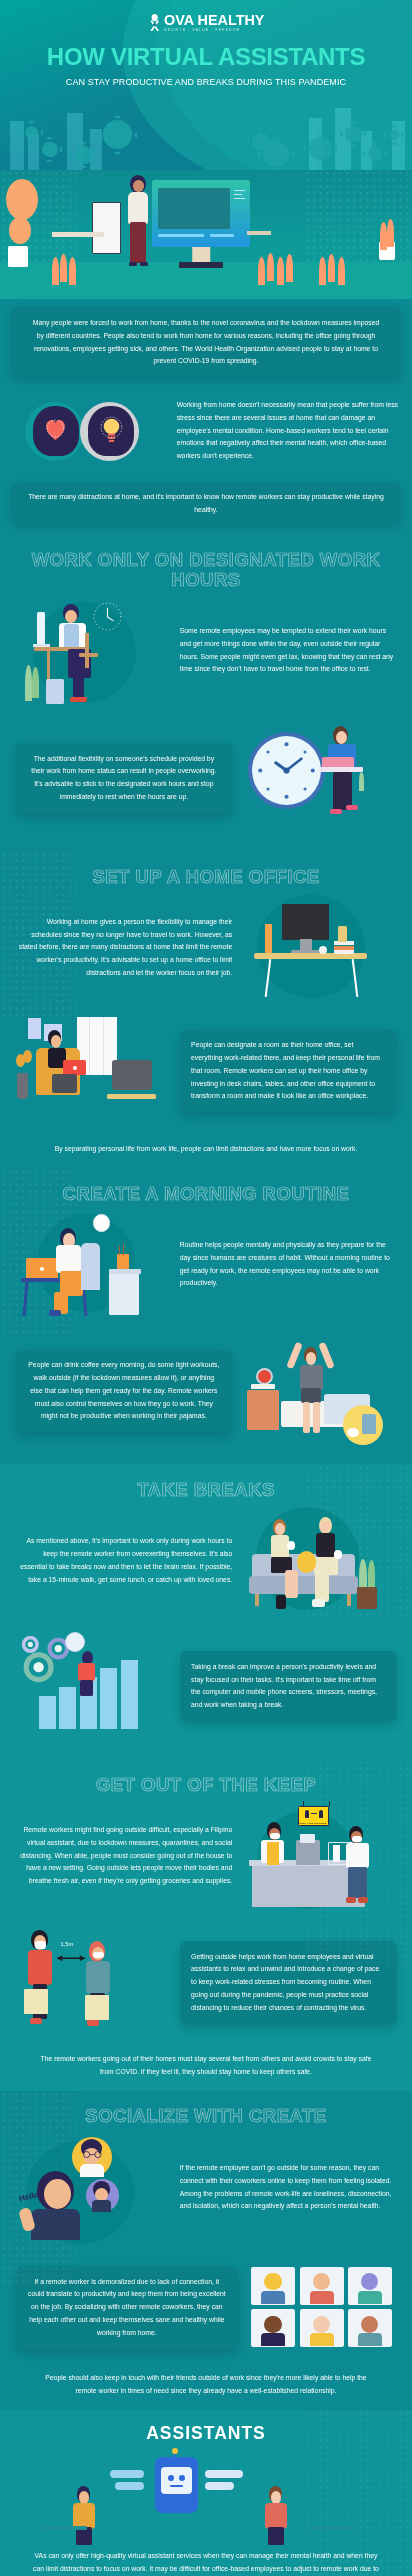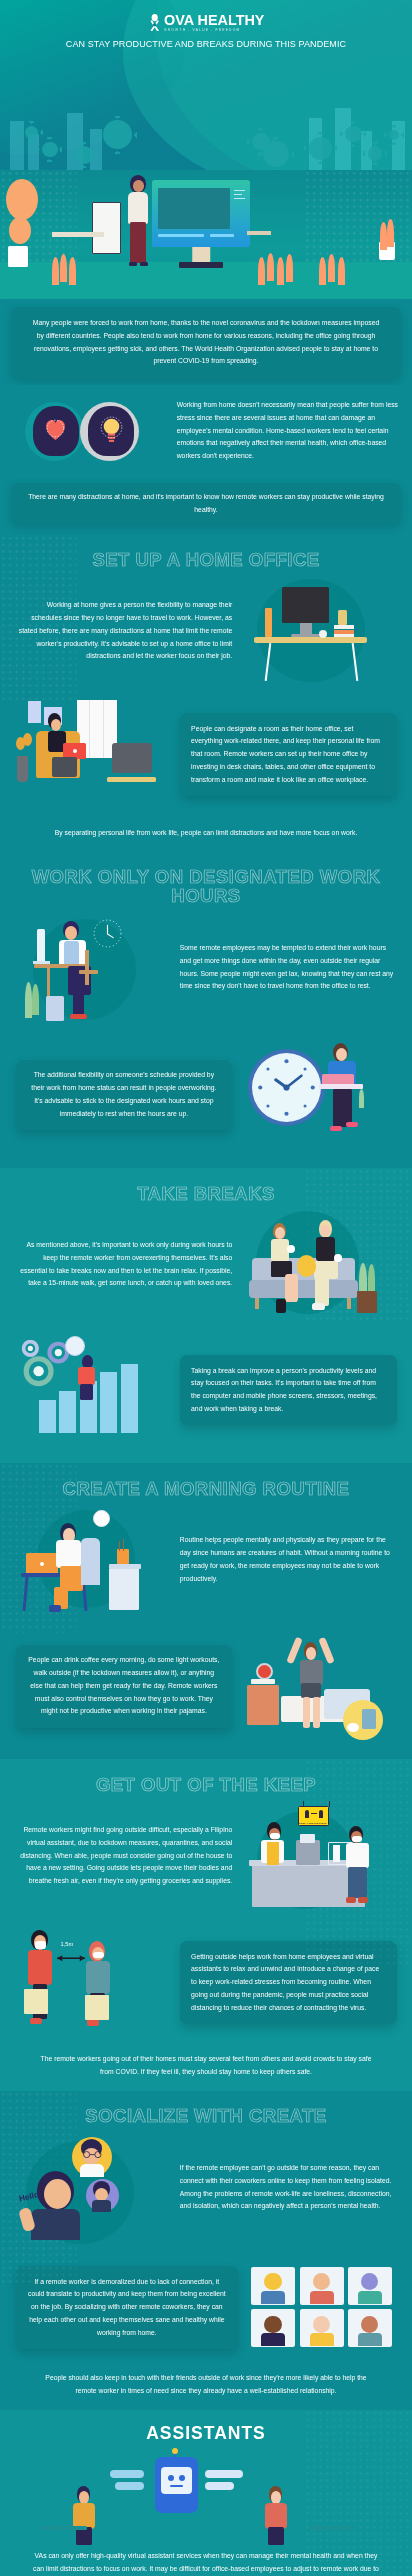--- a/index.html
+++ b/index.html
@@ -224,20 +224,21 @@
         <ellipse cx="13" cy="7" rx="6" ry="7" fill="#fff"></ellipse>
         <path d="M7 14 L19 32 M19 14 L7 32" stroke="#fff" stroke-width="3.4" stroke-linecap="round" fill="none"></path>
         <circle cx="13" cy="21" r="3.4" fill="#0a7f92"></circle>
       </svg>
       <div class="logo-text">
         <div class="logo-name">OVA HEALTHY</div>
         <div class="logo-tag">GROWTH . VALUE . FREEDOM</div>
       </div>
     </div>
 
+    <div class="hero-title">HOW VIRTUAL ASSISTANTS</div>
     <div class="hero-sub">CAN STAY PRODUCTIVE AND BREAKS DURING THIS PANDEMIC</div>
   </div>
 
   <div class="intro-scene">
     <div class="dots-l"></div>
     <div class="dots-r"></div>
     <div class="ground"></div>
 
     <div class="tree-o" style="left:6.2px;top:9.3px;width:32px;height:41px;"></div>
     <div class="tree-o" style="left:9.3px;top:47px;width:21.6px;height:27px;"></div>
@@ -314,71 +315,20 @@
         </svg>
       </div>
       <div class="col-text">Working from home doesn't necessarily mean that people suffer from less stress since there are several issues at home that can damage an employee's mental condition. Home-based workers tend to feel certain emotions that negatively affect their mental health, which office-based workers don't experience.</div>
     </div>
   </div>
 
   <div class="band" style="padding:5.2px 11.3px 10.3px;">
     <div class="callout" style="padding:8.2px 15.5px;">
       <span>There are many distractions at home, and it's important to know how remote workers can stay productive while staying healthy.</span>
     </div>
-  </div>
-
-  <div class="band" style="padding-bottom:12.4px;">
-    <div class="dots-l" style="height:165px;opacity:.8;"></div>
-    <div class="sec-title">SET UP A HOME OFFICE</div>
-
-    <div class="two-col">
-      <div class="col-text r">Working at home gives a person the flexibility to manage their schedules since they no longer have to travel to work. However, as stated before, there are many distractions at home that limit the remote worker's productivity. It's advisable to set up a home office to limit distractions and let the worker focus on their job.</div>
-      <div class="col-art">
-        <div class="halo" style="left:15.5px;top:3.1px;width:108px;height:103px;"></div>
-        <div class="rect" style="left:40px;top:11.3px;width:47px;height:36px;background:#2f2f35;border-radius:1.5px;"></div>
-        <div class="rect" style="left:58px;top:47px;width:12.4px;height:11.3px;background:#9aa0a6;"></div>
-        <div class="rect" style="left:49px;top:58px;width:29px;height:3.6px;background:#9aa0a6;border-radius:1.5px;"></div>
-        <div class="rect" style="left:12.4px;top:61px;width:113px;height:6.2px;background:#e6c979;border-radius:2.1px;"></div>
-        <div class="rect" style="left:23px;top:32px;width:7.2px;height:29px;background:#f7a54c;border-radius:1px;"></div>
-        <div class="rect" style="left:92px;top:49px;width:20.6px;height:4.1px;background:#f1f1ef;"></div>
-        <div class="rect" style="left:92px;top:54px;width:20.6px;height:4.1px;background:#f08c54;"></div>
-        <div class="rect" style="left:92px;top:58px;width:20.6px;height:3.6px;background:#f1f1ef;"></div>
-        <div class="rect" style="left:96px;top:34px;width:9.3px;height:15.5px;background:#e6c979;border-radius:1.5px;"></div>
-        <div class="circ" style="left:77px;top:54px;width:8.2px;height:8.2px;background:#f1f1ef;"></div>
-        <div class="rect" style="left:25px;top:67px;width:1.5px;height:38px;background:#fff;transform:rotate(7deg);"></div>
-        <div class="rect" style="left:112px;top:67px;width:1.5px;height:38px;background:#fff;transform:rotate(-7deg);"></div>
-      </div>
-    </div>
-
-    <div class="two-col" style="margin-top:4.1px;">
-      <div class="col-art">
-        <div class="rect" style="left:12.4px;top:2.1px;width:13.4px;height:21.6px;background:#c9d6f5;"></div>
-        <div class="rect" style="left:28px;top:8.2px;width:18.5px;height:17.5px;background:#c9d6f5;"></div>
-        <div class="rect" style="left:61px;top:1px;width:40px;height:58px;background:#fafafa;"></div>
-        <div class="rect" style="left:73px;top:1px;width:1.5px;height:58px;background:#dde4ee;"></div>
-        <div class="rect" style="left:87px;top:1px;width:1.5px;height:58px;background:#dde4ee;"></div>
-        <div class="rect" style="left:20.6px;top:32px;width:44px;height:47px;background:#e8a63a;border-radius:5.2px 5.2px 2.1px 2.1px;"></div>
-        <div class="circ" style="left:32px;top:14.4px;width:13.4px;height:15.5px;background:#1d1b2b;"></div>
-        <div class="circ" style="left:35px;top:19.6px;width:10.3px;height:12.4px;background:#f0b98e;"></div>
-        <div class="rect" style="left:32px;top:32px;width:18.5px;height:20.6px;background:#1d1b2b;border-radius:3.1px;"></div>
-        <div class="rect" style="left:47px;top:44px;width:23px;height:15.5px;background:#f04a41;border-radius:1.5px;"></div>
-        <div class="circ" style="left:57px;top:50px;width:4.1px;height:4.1px;background:#fff;"></div>
-        <div class="rect" style="left:36px;top:58px;width:25px;height:19.6px;background:#4a4f58;border-radius:2.1px;"></div>
-        <div class="rect" style="left:96px;top:44px;width:40px;height:30px;background:#5b6068;border-radius:3.1px;"></div>
-        <div class="rect" style="left:91px;top:78px;width:49px;height:5.2px;background:#e6c979;border-radius:1.5px;"></div>
-        <div class="rect" style="left:1px;top:57px;width:11.3px;height:26px;background:#6b6f76;border-radius:0 0 4.1px 4.1px;"></div>
-        <div class="circ" style="left:0px;top:38px;width:9.3px;height:13.4px;background:#e8a63a;"></div>
-        <div class="circ" style="left:7.2px;top:34px;width:9.3px;height:13.4px;background:#e8a63a;"></div>
-      </div>
-      <div class="bubble" style="flex:1;">
-        <span>People can designate a room as their home office, set everything work-related there, and keep their personal life from that room. Remote workers can set up their home office by investing in desk chairs, tables, and other office equipment to transform a room and make it look like an office workplace.</span>
-      </div>
-    </div>
-
-    <div class="full-note" style="margin-top:11.3px;">By separating personal life from work life, people can limit distractions and have more focus on work.</div>
   </div>
 
   <div class="band" style="padding-bottom:12.4px;">
     <div class="sec-title">WORK ONLY ON DESIGNATED WORK HOURS</div>
 
     <div class="two-col">
       <div class="col-art">
         <div class="halo" style="left:17.5px;top:7.2px;width:103px;height:101px;"></div>
         <div class="rect" style="left:21.6px;top:16.5px;width:8.2px;height:34px;background:#eaf4fb;border-radius:1.5px;"></div>
         <div class="rect" style="left:17.5px;top:49px;width:16.5px;height:3.1px;background:#d5e6f2;"></div>
@@ -430,20 +380,125 @@
         <div class="rect" style="left:80px;top:34px;width:32px;height:11.3px;background:#f08fa8;border-radius:1.5px;"></div>
         <div class="rect" style="left:77px;top:44px;width:44px;height:5.2px;background:#efe6f3;border-radius:1px;"></div>
         <div class="rect" style="left:91px;top:49px;width:19.6px;height:38px;background:#2d2446;border-radius:1.5px;"></div>
         <div class="rect" style="left:88px;top:86px;width:12.4px;height:5.2px;background:#f0577a;border-radius:2.1px;"></div>
         <div class="rect" style="left:104px;top:82px;width:12.4px;height:5.2px;background:#f0577a;border-radius:2.1px;"></div>
         <div class="leaf" style="left:117px;bottom:43px;background:#9fd0a0;height:18.5px;width:5.2px;"></div>
       </div>
     </div>
   </div>
 
+  <div class="band" style="padding-bottom:12.4px;">
+    <div class="dots-l" style="height:165px;opacity:.8;"></div>
+    <div class="sec-title">SET UP A HOME OFFICE</div>
+
+    <div class="two-col">
+      <div class="col-text r">Working at home gives a person the flexibility to manage their schedules since they no longer have to travel to work. However, as stated before, there are many distractions at home that limit the remote worker's productivity. It's advisable to set up a home office to limit distractions and let the worker focus on their job.</div>
+      <div class="col-art">
+        <div class="halo" style="left:15.5px;top:3.1px;width:108px;height:103px;"></div>
+        <div class="rect" style="left:40px;top:11.3px;width:47px;height:36px;background:#2f2f35;border-radius:1.5px;"></div>
+        <div class="rect" style="left:58px;top:47px;width:12.4px;height:11.3px;background:#9aa0a6;"></div>
+        <div class="rect" style="left:49px;top:58px;width:29px;height:3.6px;background:#9aa0a6;border-radius:1.5px;"></div>
+        <div class="rect" style="left:12.4px;top:61px;width:113px;height:6.2px;background:#e6c979;border-radius:2.1px;"></div>
+        <div class="rect" style="left:23px;top:32px;width:7.2px;height:29px;background:#f7a54c;border-radius:1px;"></div>
+        <div class="rect" style="left:92px;top:49px;width:20.6px;height:4.1px;background:#f1f1ef;"></div>
+        <div class="rect" style="left:92px;top:54px;width:20.6px;height:4.1px;background:#f08c54;"></div>
+        <div class="rect" style="left:92px;top:58px;width:20.6px;height:3.6px;background:#f1f1ef;"></div>
+        <div class="rect" style="left:96px;top:34px;width:9.3px;height:15.5px;background:#e6c979;border-radius:1.5px;"></div>
+        <div class="circ" style="left:77px;top:54px;width:8.2px;height:8.2px;background:#f1f1ef;"></div>
+        <div class="rect" style="left:25px;top:67px;width:1.5px;height:38px;background:#fff;transform:rotate(7deg);"></div>
+        <div class="rect" style="left:112px;top:67px;width:1.5px;height:38px;background:#fff;transform:rotate(-7deg);"></div>
+      </div>
+    </div>
+
+    <div class="two-col" style="margin-top:4.1px;">
+      <div class="col-art">
+        <div class="rect" style="left:12.4px;top:2.1px;width:13.4px;height:21.6px;background:#c9d6f5;"></div>
+        <div class="rect" style="left:28px;top:8.2px;width:18.5px;height:17.5px;background:#c9d6f5;"></div>
+        <div class="rect" style="left:61px;top:1px;width:40px;height:58px;background:#fafafa;"></div>
+        <div class="rect" style="left:73px;top:1px;width:1.5px;height:58px;background:#dde4ee;"></div>
+        <div class="rect" style="left:87px;top:1px;width:1.5px;height:58px;background:#dde4ee;"></div>
+        <div class="rect" style="left:20.6px;top:32px;width:44px;height:47px;background:#e8a63a;border-radius:5.2px 5.2px 2.1px 2.1px;"></div>
+        <div class="circ" style="left:32px;top:14.4px;width:13.4px;height:15.5px;background:#1d1b2b;"></div>
+        <div class="circ" style="left:35px;top:19.6px;width:10.3px;height:12.4px;background:#f0b98e;"></div>
+        <div class="rect" style="left:32px;top:32px;width:18.5px;height:20.6px;background:#1d1b2b;border-radius:3.1px;"></div>
+        <div class="rect" style="left:47px;top:44px;width:23px;height:15.5px;background:#f04a41;border-radius:1.5px;"></div>
+        <div class="circ" style="left:57px;top:50px;width:4.1px;height:4.1px;background:#fff;"></div>
+        <div class="rect" style="left:36px;top:58px;width:25px;height:19.6px;background:#4a4f58;border-radius:2.1px;"></div>
+        <div class="rect" style="left:96px;top:44px;width:40px;height:30px;background:#5b6068;border-radius:3.1px;"></div>
+        <div class="rect" style="left:91px;top:78px;width:49px;height:5.2px;background:#e6c979;border-radius:1.5px;"></div>
+        <div class="rect" style="left:1px;top:57px;width:11.3px;height:26px;background:#6b6f76;border-radius:0 0 4.1px 4.1px;"></div>
+        <div class="circ" style="left:0px;top:38px;width:9.3px;height:13.4px;background:#e8a63a;"></div>
+        <div class="circ" style="left:7.2px;top:34px;width:9.3px;height:13.4px;background:#e8a63a;"></div>
+      </div>
+      <div class="bubble" style="flex:1;">
+        <span>People can designate a room as their home office, set everything work-related there, and keep their personal life from that room. Remote workers can set up their home office by investing in desk chairs, tables, and other office equipment to transform a room and make it look like an office workplace.</span>
+      </div>
+    </div>
+
+    <div class="full-note" style="margin-top:11.3px;">By separating personal life from work life, people can limit distractions and have more focus on work.</div>
+  </div>
+
+  <div class="band" style="padding-bottom:12.4px;">
+    <div class="dots-l" style="height:170px;opacity:.75;"></div>
+    <div class="sec-title">CREATE A MORNING ROUTINE</div>
+
+    <div class="two-col">
+      <div class="col-art">
+        <div class="halo" style="left:21.6px;top:5.2px;width:98px;height:98px;"></div>
+        <div class="circ" style="left:77px;top:5.2px;width:17.5px;height:17.5px;background:#fdfdfd;border:1px solid #dfe7ef;"></div>
+        <div class="rect" style="left:10.3px;top:49px;width:32px;height:20.6px;background:#f49a3c;border-radius:1.5px;"></div>
+        <div class="circ" style="left:24px;top:58px;width:4.1px;height:4.1px;background:#fff;"></div>
+        <div class="rect" style="left:5.2px;top:69px;width:70px;height:4.1px;background:#2f4b9c;border-radius:1.5px;"></div>
+        <div class="rect" style="left:8.2px;top:73px;width:2.6px;height:34px;background:#2f4b9c;transform:rotate(5deg);"></div>
+        <div class="rect" style="left:67px;top:73px;width:2.6px;height:34px;background:#2f4b9c;transform:rotate(-5deg);"></div>
+        <div class="circ" style="left:44px;top:18.5px;width:16.5px;height:20.6px;background:#1e2a52;"></div>
+        <div class="circ" style="left:47px;top:24px;width:12.4px;height:14.4px;background:#f5cbb0;"></div>
+        <div class="rect" style="left:40px;top:36px;width:25px;height:28px;background:#fafafa;border-radius:4.1px;"></div>
+        <div class="rect" style="left:44px;top:62px;width:23px;height:25px;background:#f49a3c;border-radius:2.1px;"></div>
+        <div class="rect" style="left:38px;top:83px;width:14.4px;height:21.6px;background:#f49a3c;border-radius:2.1px;"></div>
+        <div class="rect" style="left:33px;top:101px;width:12.4px;height:6.2px;background:#2f4b9c;border-radius:2.1px;"></div>
+        <div class="rect" style="left:65px;top:34px;width:19.6px;height:47px;background:#c5d6ec;border-radius:5.2px 5.2px 0 0;"></div>
+        <div class="rect" style="left:93px;top:64px;width:30px;height:42px;background:#e4ecf6;border-radius:1.5px;"></div>
+        <div class="rect" style="left:93px;top:60px;width:32px;height:4.6px;background:#cfdcec;border-radius:1px;"></div>
+        <div class="rect" style="left:101px;top:45px;width:12.4px;height:14.4px;background:#f49a3c;border-radius:1px;"></div>
+        <div class="rect" style="left:103px;top:37px;width:1.5px;height:9.3px;background:#a8603c;"></div>
+        <div class="rect" style="left:107px;top:35px;width:1.5px;height:11.3px;background:#a8603c;"></div>
+      </div>
+      <div class="col-text" style="flex:1;">Routine helps people mentally and physically as they prepare for the day since humans are creatures of habit. Without a morning routine to get ready for work, the remote employees may not be able to work productively.</div>
+    </div>
+
+    <div class="two-col" style="margin-top:7.2px;">
+      <div class="bubble" style="flex:1;text-align:center;">
+        <span>People can drink coffee every morning, do some light workouts, walk outside (if the lockdown measures allow it), or anything else that can help them get ready for the day. Remote workers must also control themselves on how they go to work. They might not be productive when working in their pajamas.</span>
+      </div>
+      <div class="col-art">
+        <div class="rect" style="left:5.2px;top:54px;width:32px;height:40px;background:#e08a64;border-radius:1.5px;"></div>
+        <div class="circ" style="left:14.4px;top:32px;width:17.5px;height:17.5px;background:#e34a3c;border:2.1px solid #cfd6dc;"></div>
+        <div class="rect" style="left:9.3px;top:48px;width:24px;height:5.2px;background:#f2f2ef;border-radius:1px;"></div>
+        <div class="rect" style="left:39px;top:65px;width:77px;height:26px;background:#f4f2ef;border-radius:2.1px;"></div>
+        <div class="rect" style="left:82px;top:58px;width:46px;height:30px;background:#d7e3ef;border-radius:3.1px;"></div>
+        <div class="circ" style="left:62px;top:11.3px;width:13.4px;height:17.5px;background:#7b4a2c;"></div>
+        <div class="circ" style="left:64px;top:16.5px;width:10.3px;height:12.4px;background:#f5cbb0;"></div>
+        <div class="rect" style="left:58px;top:29px;width:23px;height:25px;background:#6e7682;border-radius:3.1px;"></div>
+        <div class="rect" style="left:59px;top:52px;width:20.6px;height:15.5px;background:#474f5c;border-radius:2.1px;"></div>
+        <div class="rect" style="left:61px;top:66px;width:7.2px;height:31px;background:#f5cbb0;border-radius:2.1px;"></div>
+        <div class="rect" style="left:71px;top:66px;width:7.2px;height:31px;background:#f5cbb0;border-radius:2.1px;"></div>
+        <div class="rect" style="left:49px;top:6.2px;width:7.2px;height:27px;background:#f5cbb0;border-radius:3.6px;transform:rotate(22deg);"></div>
+        <div class="rect" style="left:81px;top:6.2px;width:7.2px;height:27px;background:#f5cbb0;border-radius:3.6px;transform:rotate(-22deg);"></div>
+        <div class="circ" style="left:101px;top:69px;width:40px;height:40px;background:#f7d967;"></div>
+        <div class="rect" style="left:120px;top:78px;width:14.4px;height:20.6px;background:#7fb0c7;border-radius:1.5px;"></div>
+        <div class="circ" style="left:105px;top:92px;width:12.4px;height:9.3px;background:#fff;"></div>
+      </div>
+    </div>
+  </div>
+
   <div class="band alt" style="padding-bottom:12.4px;">
     <div class="dots-r" style="height:155px;opacity:.7;"></div>
     <div class="sec-title">TAKE BREAKS</div>
 
     <div class="two-col">
       <div class="col-text r">As mentioned above, it's important to work only during work hours to keep the remote worker from overexerting themselves. It's also essential to take breaks now and then to let the brain relax. If possible, take a 15-minute walk, get some lunch, or catch up with loved ones.</div>
       <div class="col-art">
         <div class="halo" style="left:14.4px;top:2.1px;width:103px;height:103px;"></div>
         <div class="rect" style="left:10.3px;top:49px;width:103px;height:29px;background:#b7c4d8;border-radius:4.1px;"></div>
         <div class="rect" style="left:7.2px;top:71px;width:109px;height:17.5px;background:#9fb0c7;border-radius:4.1px;"></div>
@@ -485,74 +540,20 @@
         <div class="rect" style="left:43px;top:56px;width:17.5px;height:42px;background:#93d4ee;"></div>
         <div class="rect" style="left:64px;top:46px;width:17.5px;height:52px;background:#93d4ee;"></div>
         <div class="rect" style="left:84px;top:37px;width:17.5px;height:61px;background:#93d4ee;"></div>
         <div class="rect" style="left:105px;top:29px;width:17.5px;height:69px;background:#93d4ee;"></div>
         <div class="circ" style="left:66px;top:20.6px;width:11.3px;height:13.4px;background:#2d2661;"></div>
         <div class="rect" style="left:62px;top:32px;width:17.5px;height:18.5px;background:#f0564a;border-radius:3.1px;"></div>
         <div class="rect" style="left:64px;top:49px;width:13.4px;height:16.5px;background:#2d2661;border-radius:1.5px;"></div>
       </div>
       <div class="bubble" style="flex:1;">
         <span>Taking a break can improve a person's productivity levels and stay focused on their tasks. It's important to take time off from the computer and mobile phone screens, stressors, meetings, and work when taking a break.</span>
-      </div>
-    </div>
-  </div>
-
-  <div class="band" style="padding-bottom:12.4px;">
-    <div class="dots-l" style="height:170px;opacity:.75;"></div>
-    <div class="sec-title">CREATE A MORNING ROUTINE</div>
-
-    <div class="two-col">
-      <div class="col-art">
-        <div class="halo" style="left:21.6px;top:5.2px;width:98px;height:98px;"></div>
-        <div class="circ" style="left:77px;top:5.2px;width:17.5px;height:17.5px;background:#fdfdfd;border:1px solid #dfe7ef;"></div>
-        <div class="rect" style="left:10.3px;top:49px;width:32px;height:20.6px;background:#f49a3c;border-radius:1.5px;"></div>
-        <div class="circ" style="left:24px;top:58px;width:4.1px;height:4.1px;background:#fff;"></div>
-        <div class="rect" style="left:5.2px;top:69px;width:70px;height:4.1px;background:#2f4b9c;border-radius:1.5px;"></div>
-        <div class="rect" style="left:8.2px;top:73px;width:2.6px;height:34px;background:#2f4b9c;transform:rotate(5deg);"></div>
-        <div class="rect" style="left:67px;top:73px;width:2.6px;height:34px;background:#2f4b9c;transform:rotate(-5deg);"></div>
-        <div class="circ" style="left:44px;top:18.5px;width:16.5px;height:20.6px;background:#1e2a52;"></div>
-        <div class="circ" style="left:47px;top:24px;width:12.4px;height:14.4px;background:#f5cbb0;"></div>
-        <div class="rect" style="left:40px;top:36px;width:25px;height:28px;background:#fafafa;border-radius:4.1px;"></div>
-        <div class="rect" style="left:44px;top:62px;width:23px;height:25px;background:#f49a3c;border-radius:2.1px;"></div>
-        <div class="rect" style="left:38px;top:83px;width:14.4px;height:21.6px;background:#f49a3c;border-radius:2.1px;"></div>
-        <div class="rect" style="left:33px;top:101px;width:12.4px;height:6.2px;background:#2f4b9c;border-radius:2.1px;"></div>
-        <div class="rect" style="left:65px;top:34px;width:19.6px;height:47px;background:#c5d6ec;border-radius:5.2px 5.2px 0 0;"></div>
-        <div class="rect" style="left:93px;top:64px;width:30px;height:42px;background:#e4ecf6;border-radius:1.5px;"></div>
-        <div class="rect" style="left:93px;top:60px;width:32px;height:4.6px;background:#cfdcec;border-radius:1px;"></div>
-        <div class="rect" style="left:101px;top:45px;width:12.4px;height:14.4px;background:#f49a3c;border-radius:1px;"></div>
-        <div class="rect" style="left:103px;top:37px;width:1.5px;height:9.3px;background:#a8603c;"></div>
-        <div class="rect" style="left:107px;top:35px;width:1.5px;height:11.3px;background:#a8603c;"></div>
-      </div>
-      <div class="col-text" style="flex:1;">Routine helps people mentally and physically as they prepare for the day since humans are creatures of habit. Without a morning routine to get ready for work, the remote employees may not be able to work productively.</div>
-    </div>
-
-    <div class="two-col" style="margin-top:7.2px;">
-      <div class="bubble" style="flex:1;text-align:center;">
-        <span>People can drink coffee every morning, do some light workouts, walk outside (if the lockdown measures allow it), or anything else that can help them get ready for the day. Remote workers must also control themselves on how they go to work. They might not be productive when working in their pajamas.</span>
-      </div>
-      <div class="col-art">
-        <div class="rect" style="left:5.2px;top:54px;width:32px;height:40px;background:#e08a64;border-radius:1.5px;"></div>
-        <div class="circ" style="left:14.4px;top:32px;width:17.5px;height:17.5px;background:#e34a3c;border:2.1px solid #cfd6dc;"></div>
-        <div class="rect" style="left:9.3px;top:48px;width:24px;height:5.2px;background:#f2f2ef;border-radius:1px;"></div>
-        <div class="rect" style="left:39px;top:65px;width:77px;height:26px;background:#f4f2ef;border-radius:2.1px;"></div>
-        <div class="rect" style="left:82px;top:58px;width:46px;height:30px;background:#d7e3ef;border-radius:3.1px;"></div>
-        <div class="circ" style="left:62px;top:11.3px;width:13.4px;height:17.5px;background:#7b4a2c;"></div>
-        <div class="circ" style="left:64px;top:16.5px;width:10.3px;height:12.4px;background:#f5cbb0;"></div>
-        <div class="rect" style="left:58px;top:29px;width:23px;height:25px;background:#6e7682;border-radius:3.1px;"></div>
-        <div class="rect" style="left:59px;top:52px;width:20.6px;height:15.5px;background:#474f5c;border-radius:2.1px;"></div>
-        <div class="rect" style="left:61px;top:66px;width:7.2px;height:31px;background:#f5cbb0;border-radius:2.1px;"></div>
-        <div class="rect" style="left:71px;top:66px;width:7.2px;height:31px;background:#f5cbb0;border-radius:2.1px;"></div>
-        <div class="rect" style="left:49px;top:6.2px;width:7.2px;height:27px;background:#f5cbb0;border-radius:3.6px;transform:rotate(22deg);"></div>
-        <div class="rect" style="left:81px;top:6.2px;width:7.2px;height:27px;background:#f5cbb0;border-radius:3.6px;transform:rotate(-22deg);"></div>
-        <div class="circ" style="left:101px;top:69px;width:40px;height:40px;background:#f7d967;"></div>
-        <div class="rect" style="left:120px;top:78px;width:14.4px;height:20.6px;background:#7fb0c7;border-radius:1.5px;"></div>
-        <div class="circ" style="left:105px;top:92px;width:12.4px;height:9.3px;background:#fff;"></div>
       </div>
     </div>
   </div>
 
   <div class="band alt" style="padding-bottom:12.4px;">
     <div class="dots-r" style="height:206px;opacity:.6;"></div>
     <div class="sec-title">GET OUT OF THE KEEP</div>
 
     <div class="two-col">
       <div class="col-text r">Remote workers might find going outside difficult, especially a Filipino virtual assistant, due to lockdown measures, quarantines, and social distancing. When able, people must consider going out of the house to have a new setting. Going outside lets people move their bodies and breathe fresh air, even if they're only getting groceries and supplies.</div>

